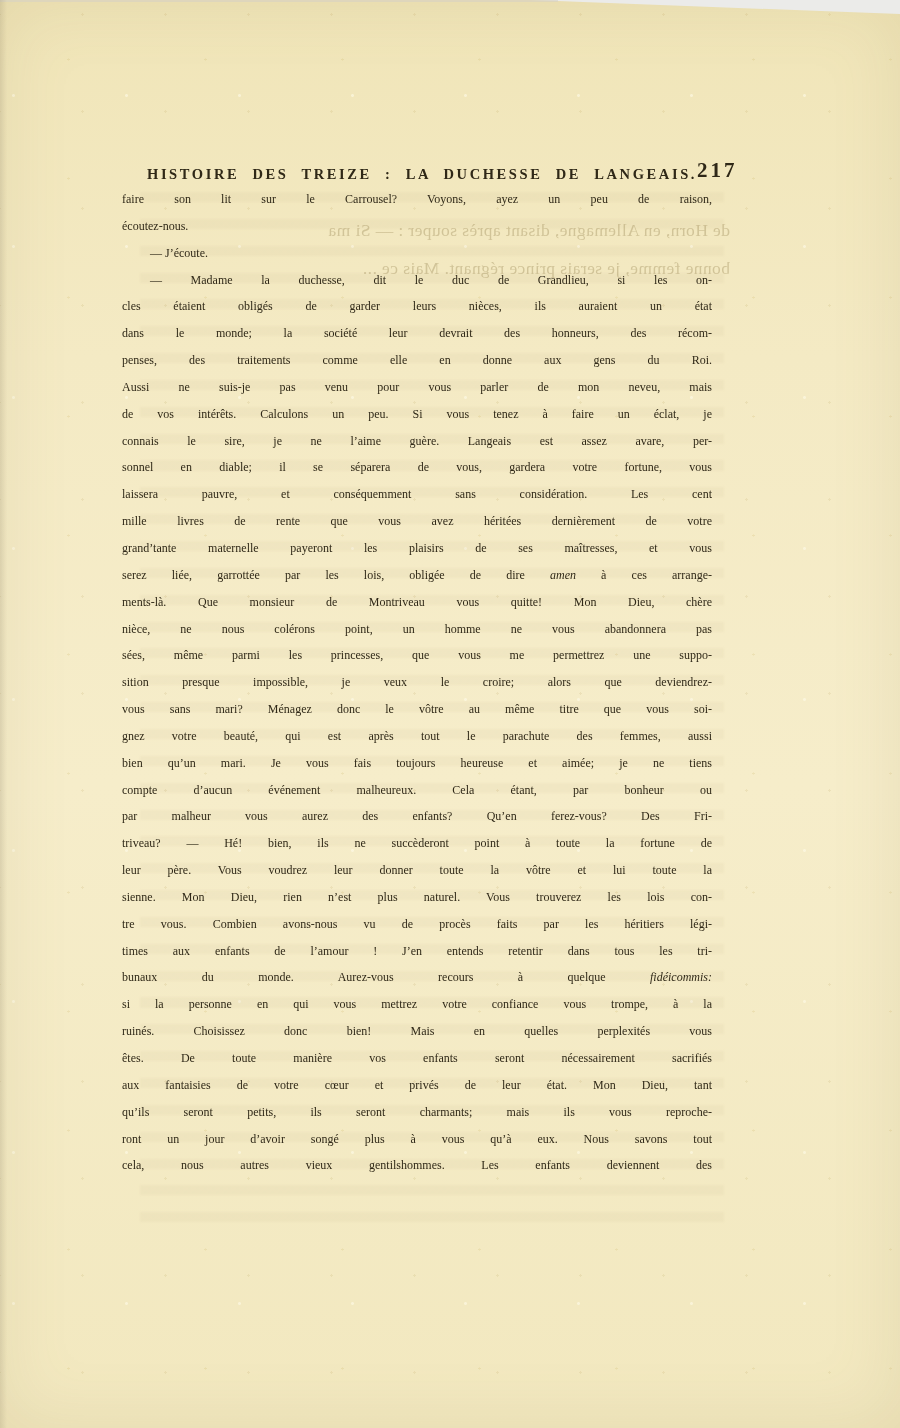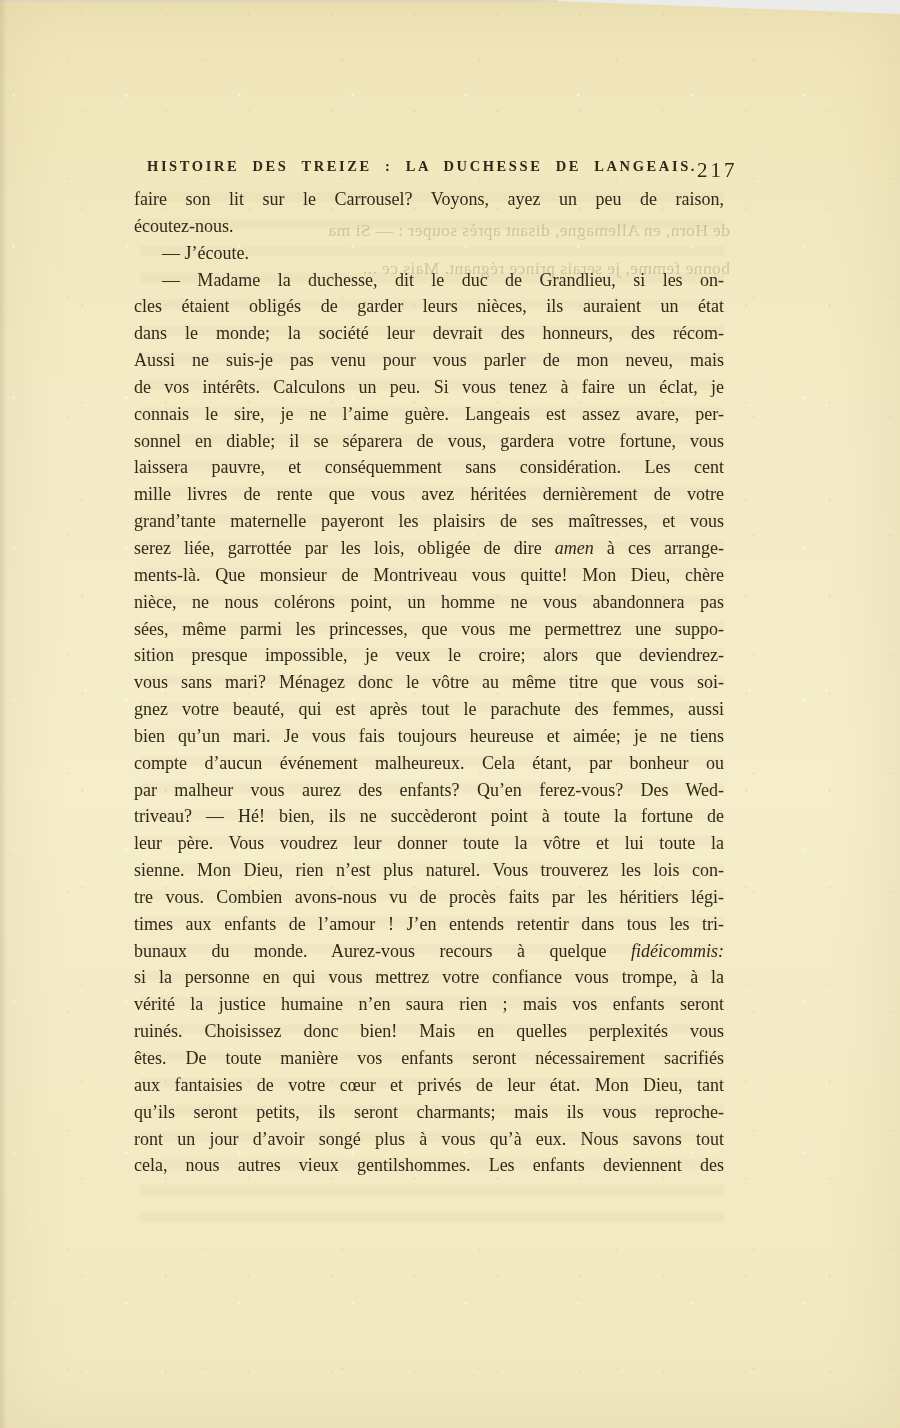--- a/index.html
+++ b/index.html
@@ -27,34 +27,34 @@
     position: absolute; top: 0; left: 0; width: 7px; height: 100%;
     background: linear-gradient(90deg, rgba(120,110,85,.16), rgba(120,110,85,0));
   }
   .corner-wedge {
     position: absolute; top: 0; left: 0; width: 900px; height: 16px;
     background: #ebebe9;
     clip-path: polygon(59% 0, 100% 0, 100% 88%);
   }
   .header {
     position: absolute; left: 133px; top: 158px; width: 590px;
-    display: flex; align-items: flex-start;
+    display: flex; align-items: flex-end;
     color: #2f2817;
   }
   .running-title {
     margin-left: 14px;
     font-weight: bold;
     font-size: 14.5px;
     letter-spacing: 2.6px;
     word-spacing: 7px;
     white-space: nowrap;
   }
   .page-number {
     margin-left: auto;
-    font-weight: normal;
+    font-weight: bold;
     font-size: 21px;
     letter-spacing: 3px;
   }
   .ghost-lines {
     position: absolute; left: 140px; top: 192px; width: 584px; height: 1044px;
     background: repeating-linear-gradient(180deg,
       rgba(160,138,88,.055) 0 10px, rgba(160,138,88,0) 10px 26.85px);
     filter: blur(1px);
     pointer-events: none;
   }
@@ -65,22 +65,22 @@
     opacity: .38;
     filter: blur(.7px);
     font-size: 17.5px;
     letter-spacing: .4px;
     white-space: nowrap;
     pointer-events: none;
   }
   .bt1 { left: 372px; top: 220px; width: 358px; }
   .bt2 { left: 368px; top: 258px; width: 362px; }
   .body {
-    position: absolute; left: 134px; top: 186px; width: 590px;
-    font-size: 18px;
+    position: absolute; left: 122px; top: 186px; width: 590px;
+    font-size: 12px;
     line-height: 26.85px;
     color: #302918;
   }
   .line {
     text-align: justify;
     text-align-last: justify;
     text-justify: inter-word;
     height: 26.85px;
     overflow: hidden;
   }
@@ -106,45 +106,45 @@
     <span class="page-number">217</span>
   </div>
 
   <div class="body">
       <div class="line"><span>faire son lit sur le Carrousel? Voyons, ayez un peu de raison,</span></div>
       <div class="line left"><span>écoutez-nous.</span></div>
       <div class="line indent left"><span>— J’écoute.</span></div>
       <div class="line indent"><span>— Madame la duchesse, dit le duc de Grandlieu, si les on-</span></div>
       <div class="line"><span>cles étaient obligés de garder leurs nièces, ils auraient un état</span></div>
       <div class="line"><span>dans le monde; la société leur devrait des honneurs, des récom-</span></div>
+      <div class="line"><span>penses, des traitements comme elle en donne aux gens du Roi.</span></div>
       <div class="line"><span>Aussi ne suis-je pas venu pour vous parler de mon neveu, mais</span></div>
       <div class="line"><span>de vos intérêts. Calculons un peu. Si vous tenez à faire un éclat, je</span></div>
       <div class="line"><span>connais le sire, je ne l’aime guère. Langeais est assez avare, per-</span></div>
       <div class="line"><span>sonnel en diable; il se séparera de vous, gardera votre fortune, vous</span></div>
       <div class="line"><span>laissera pauvre, et conséquemment sans considération. Les cent</span></div>
       <div class="line"><span>mille livres de rente que vous avez héritées dernièrement de votre</span></div>
       <div class="line"><span>grand’tante maternelle payeront les plaisirs de ses maîtresses, et vous</span></div>
       <div class="line"><span>serez liée, garrottée par les lois, obligée de dire </span><span class="it">amen</span><span> à ces arrange-</span></div>
       <div class="line"><span>ments-là. Que monsieur de Montriveau vous quitte! Mon Dieu, chère</span></div>
       <div class="line"><span>nièce, ne nous colérons point, un homme ne vous abandonnera pas</span></div>
       <div class="line"><span>sées, même parmi les princesses, que vous me permettrez une suppo-</span></div>
       <div class="line"><span>sition presque impossible, je veux le croire; alors que deviendrez-</span></div>
       <div class="line"><span>vous sans mari? Ménagez donc le vôtre au même titre que vous soi-</span></div>
       <div class="line"><span>gnez votre beauté, qui est après tout le parachute des femmes, aussi</span></div>
       <div class="line"><span>bien qu’un mari. Je vous fais toujours heureuse et aimée; je ne tiens</span></div>
       <div class="line"><span>compte d’aucun événement malheureux. Cela étant, par bonheur ou</span></div>
-      <div class="line"><span>par malheur vous aurez des enfants? Qu’en ferez-vous? Des Wed-</span></div>
+      <div class="line"><span>par malheur vous aurez des enfants? Qu’en ferez-vous? Des Fri-</span></div>
       <div class="line"><span>triveau? — Hé! bien, ils ne succèderont point à toute la fortune de</span></div>
       <div class="line"><span>leur père. Vous voudrez leur donner toute la vôtre et lui toute la</span></div>
       <div class="line"><span>sienne. Mon Dieu, rien n’est plus naturel. Vous trouverez les lois con-</span></div>
       <div class="line"><span>tre vous. Combien avons-nous vu de procès faits par les héritiers légi-</span></div>
       <div class="line"><span>times aux enfants de l’amour ! J’en entends retentir dans tous les tri-</span></div>
       <div class="line"><span>bunaux du monde. Aurez-vous recours à quelque </span><span class="it">fidéicommis:</span></div>
       <div class="line"><span>si la personne en qui vous mettrez votre confiance vous trompe, à la</span></div>
-      <div class="line"><span>vérité la justice humaine n’en saura rien ; mais vos enfants seront</span></div>
       <div class="line"><span>ruinés. Choisissez donc bien! Mais en quelles perplexités vous</span></div>
       <div class="line"><span>êtes. De toute manière vos enfants seront nécessairement sacrifiés</span></div>
       <div class="line"><span>aux fantaisies de votre cœur et privés de leur état. Mon Dieu, tant</span></div>
       <div class="line"><span>qu’ils seront petits, ils seront charmants; mais ils vous reproche-</span></div>
       <div class="line"><span>ront un jour d’avoir songé plus à vous qu’à eux. Nous savons tout</span></div>
       <div class="line"><span>cela, nous autres vieux gentilshommes. Les enfants deviennent des</span></div>
     </div>
 </div>
 
 </body></html>

